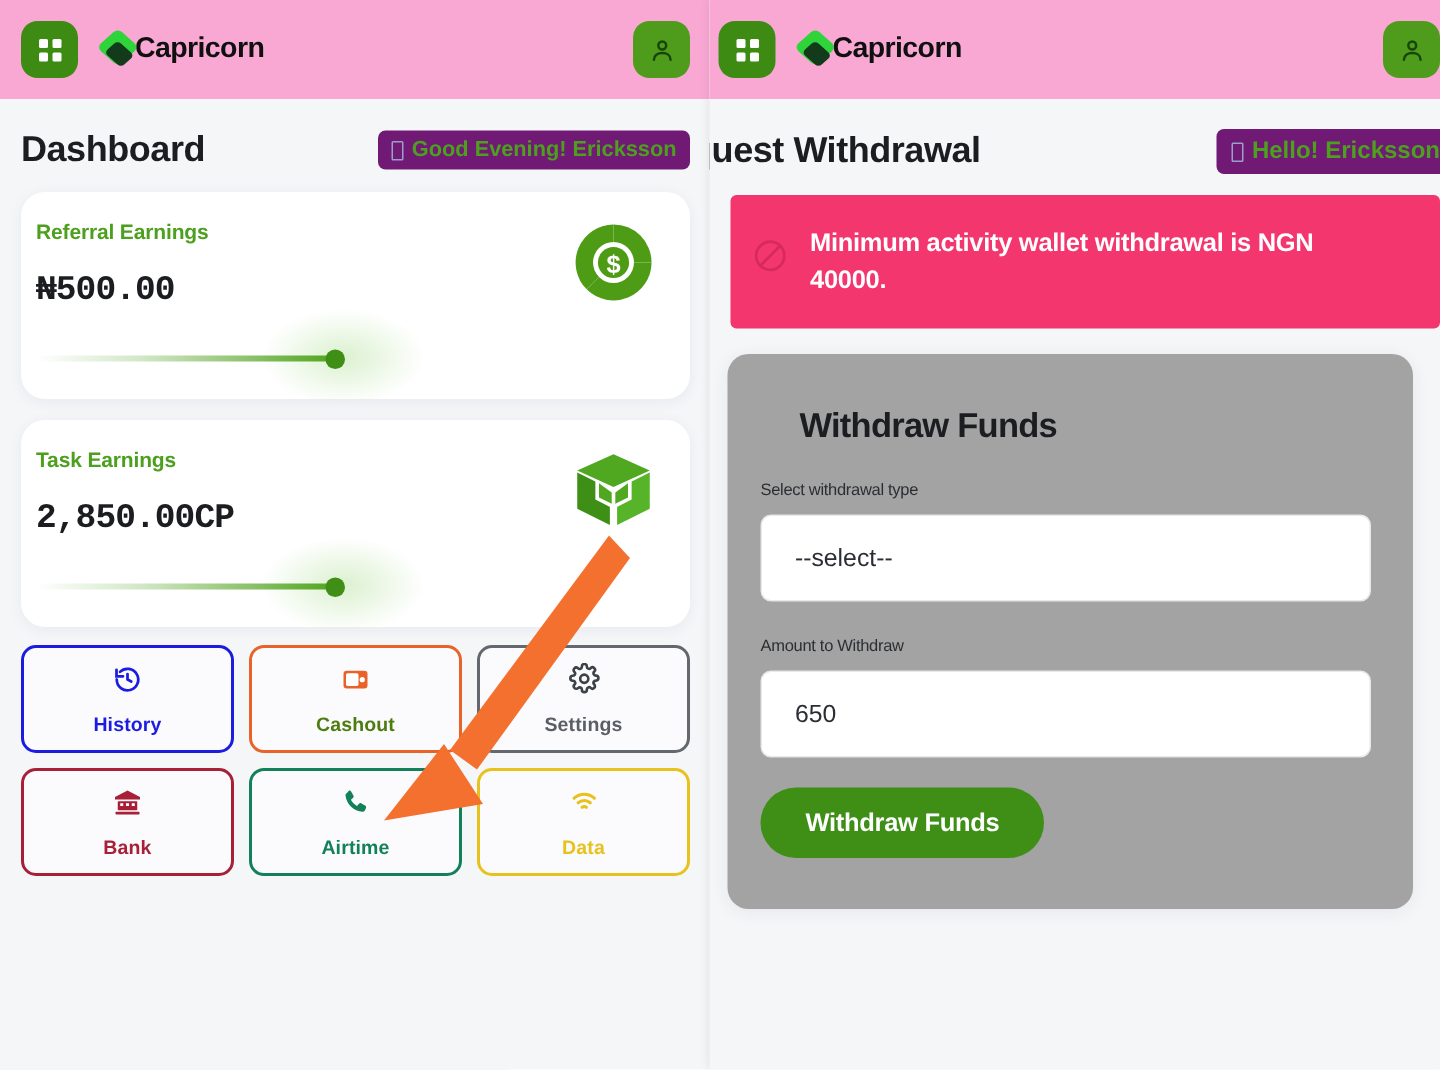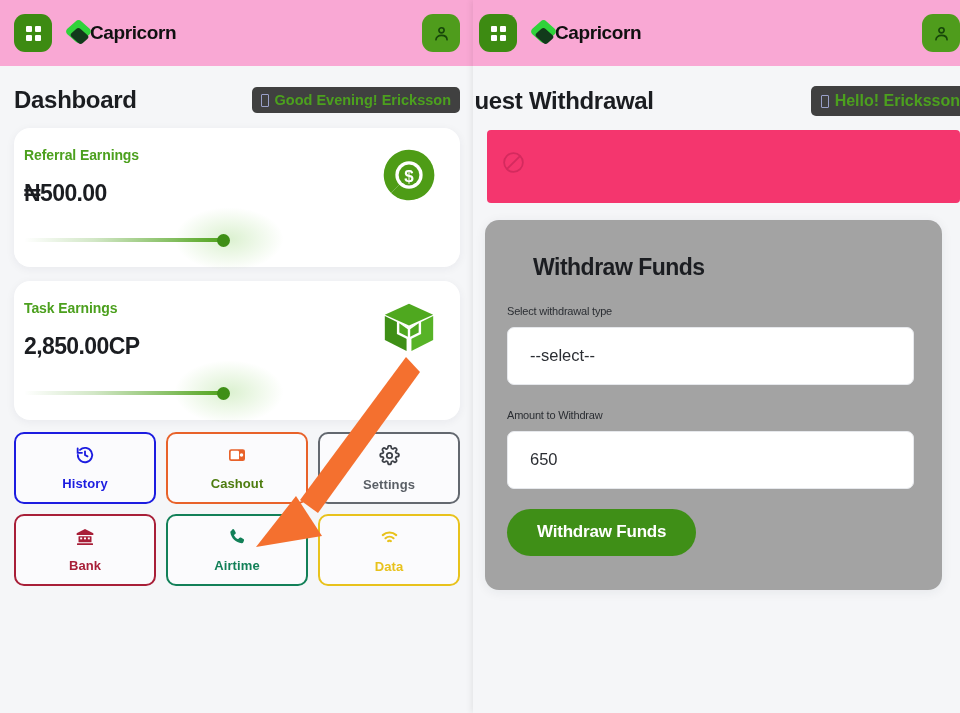--- a/index.html
+++ b/index.html
@@ -46,42 +46,42 @@
     width: 38px; height: 38px; border-radius: 11px; background: #4f9c1c;
     display: flex; align-items: center; justify-content: center; flex: 0 0 auto;
   }
   .spacer { flex: 1 1 auto; }
 
   
   .page-head { display: flex; align-items: center; padding: 20px 14px 0 14px; min-height: 48px; }
   .page-title { font-size: 24px; font-weight: 800; color: #1b1d21; letter-spacing: -.3px; white-space: nowrap; }
   .page-title.clipped { margin-left: -40px; }
   .greet-pill {
-    margin-left: auto; background: #404040; border-radius: 5px;
+    margin-left: auto; background: #701a75; border-radius: 5px;
     padding: 5px 9px; font-size: 14.5px; font-weight: 800; color: #4ca01e;
     white-space: nowrap; display: flex; align-items: center; gap: 6px;
   }
   .greet-pill.r { font-size: 16px; padding: 6px 10px; }
   .tofu { display: inline-block; width: 8px; height: 13px; border: 1.4px solid #9aa0c8; border-radius: 1px; }
 
   
   .card {
     background: #ffffff; border-radius: 16px; margin: 14px 14px 0 14px;
     padding: 18px 18px 22px 10px; position: relative;
     box-shadow: 0 2px 10px rgba(30,40,60,.06);
   }
   .card-label {
     display: inline-block; font-size: 14px; font-weight: 800; color: #4ca01e;
     letter-spacing: -.1px; position: relative; padding-right: 26px;
   }
   .card-label::after {
     content: ""; position: absolute; left: 52%; top: -4px; right: 0; bottom: -4px;
     background: #dedff3; opacity: .85; z-index: -1;
   }
-  .card-amount { font-size: 23px; font-weight: 800; color: #1b1d21; margin-top: 16px; letter-spacing: -.6px; }
+  .card-amount { font-size: 23px; font-weight: 800; color: #1b1d21; margin-top: 16px; letter-spacing: -.6px; font-family: Liberation Mono, monospace; }
   .bar-wrap { margin-top: 28px; position: relative; height: 10px; }
   .bar {
     position: absolute; left: 0; top: 3px; width: 200px; height: 4px; border-radius: 3px;
     background: linear-gradient(90deg, rgba(76,160,30,0) 0%, rgba(76,160,30,.25) 35%, #52a41f 100%);
   }
   .bar-dot {
     position: absolute; left: 193px; top: -1px; width: 13px; height: 13px;
     border-radius: 50%; background: #3f8f17;
   }
   .bar-glow {
@@ -317,20 +317,21 @@
       </div>
     </div>
 
     <div class="alert">
       <span>
         <svg width="25" height="25" viewBox="0 0 24 24" fill="none" stroke="#d42a5e" stroke-width="1.7">
           <circle cx="12" cy="12" r="9"></circle>
           <line x1="5.8" y1="18.2" x2="18.2" y2="5.8"></line>
         </svg>
       </span>
+      <span class="txt">Minimum activity wallet withdrawal is NGN 40000.</span>
     </div>
 
     <div class="form-card">
       <div class="form-title">Withdraw Funds</div>
 
       <div class="field-label">Select withdrawal type</div>
       <div class="field-box">
         <span>--select--</span>
       </div>
 

